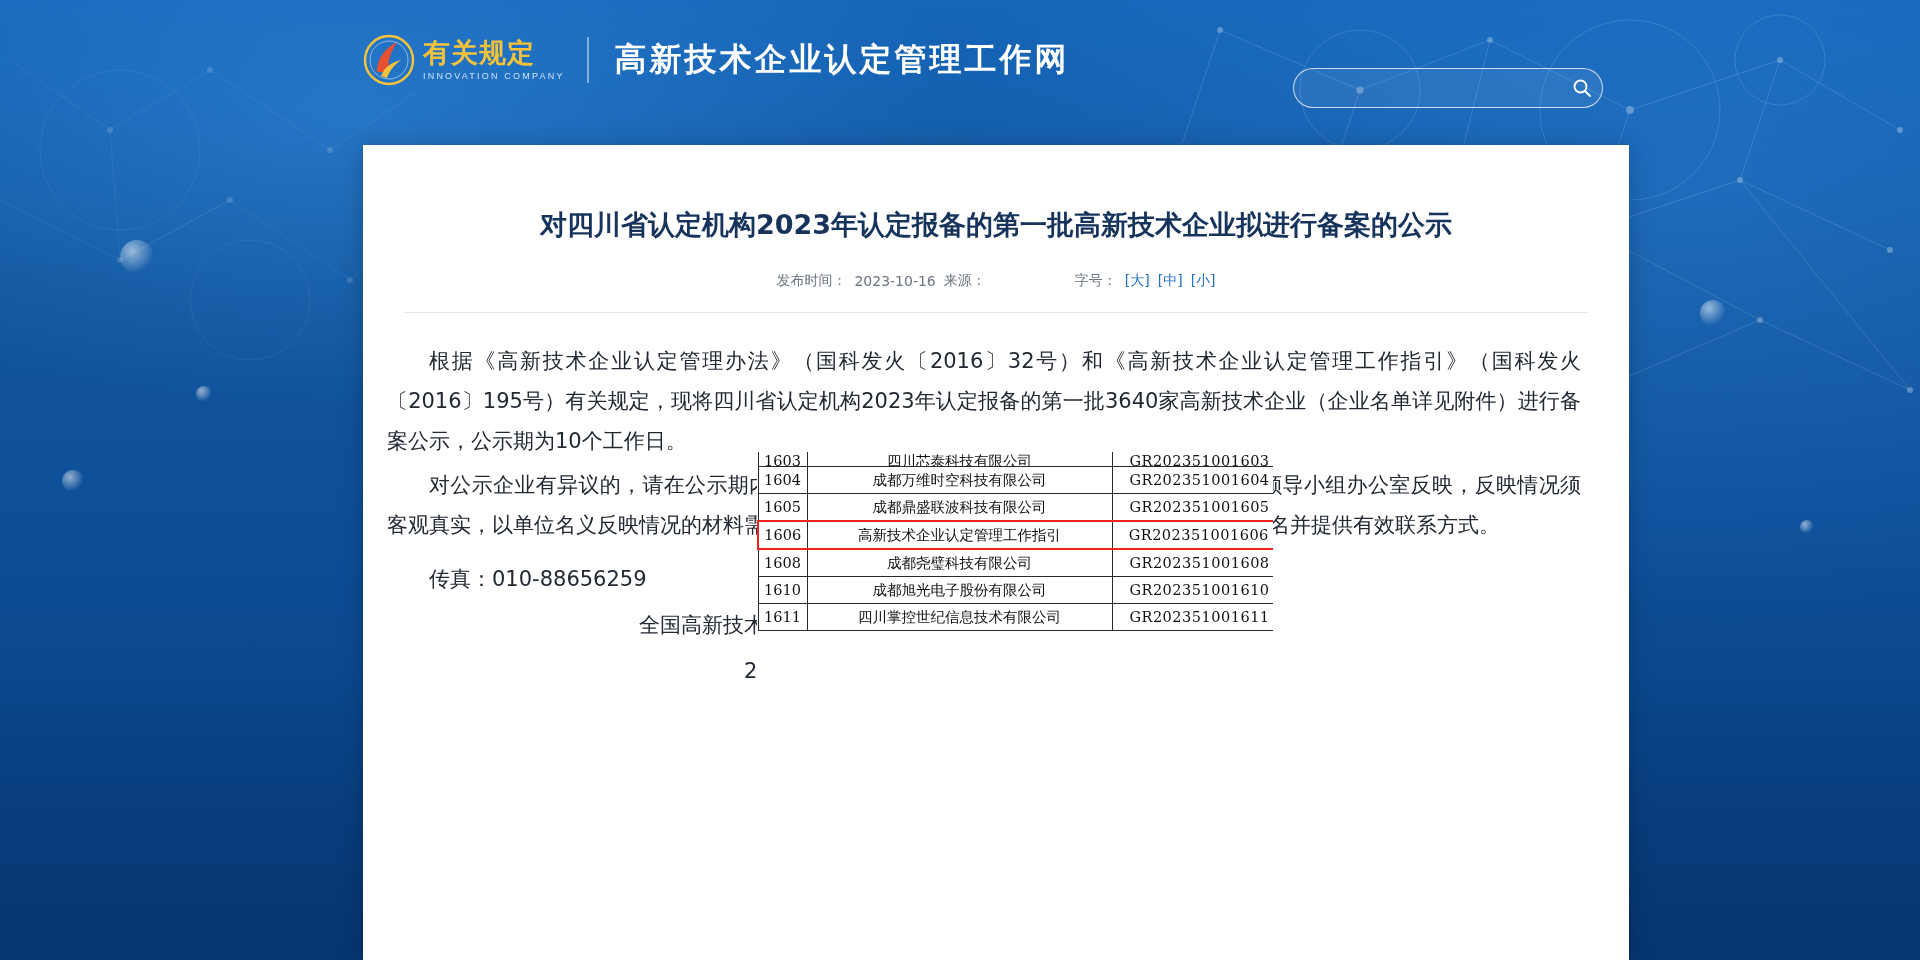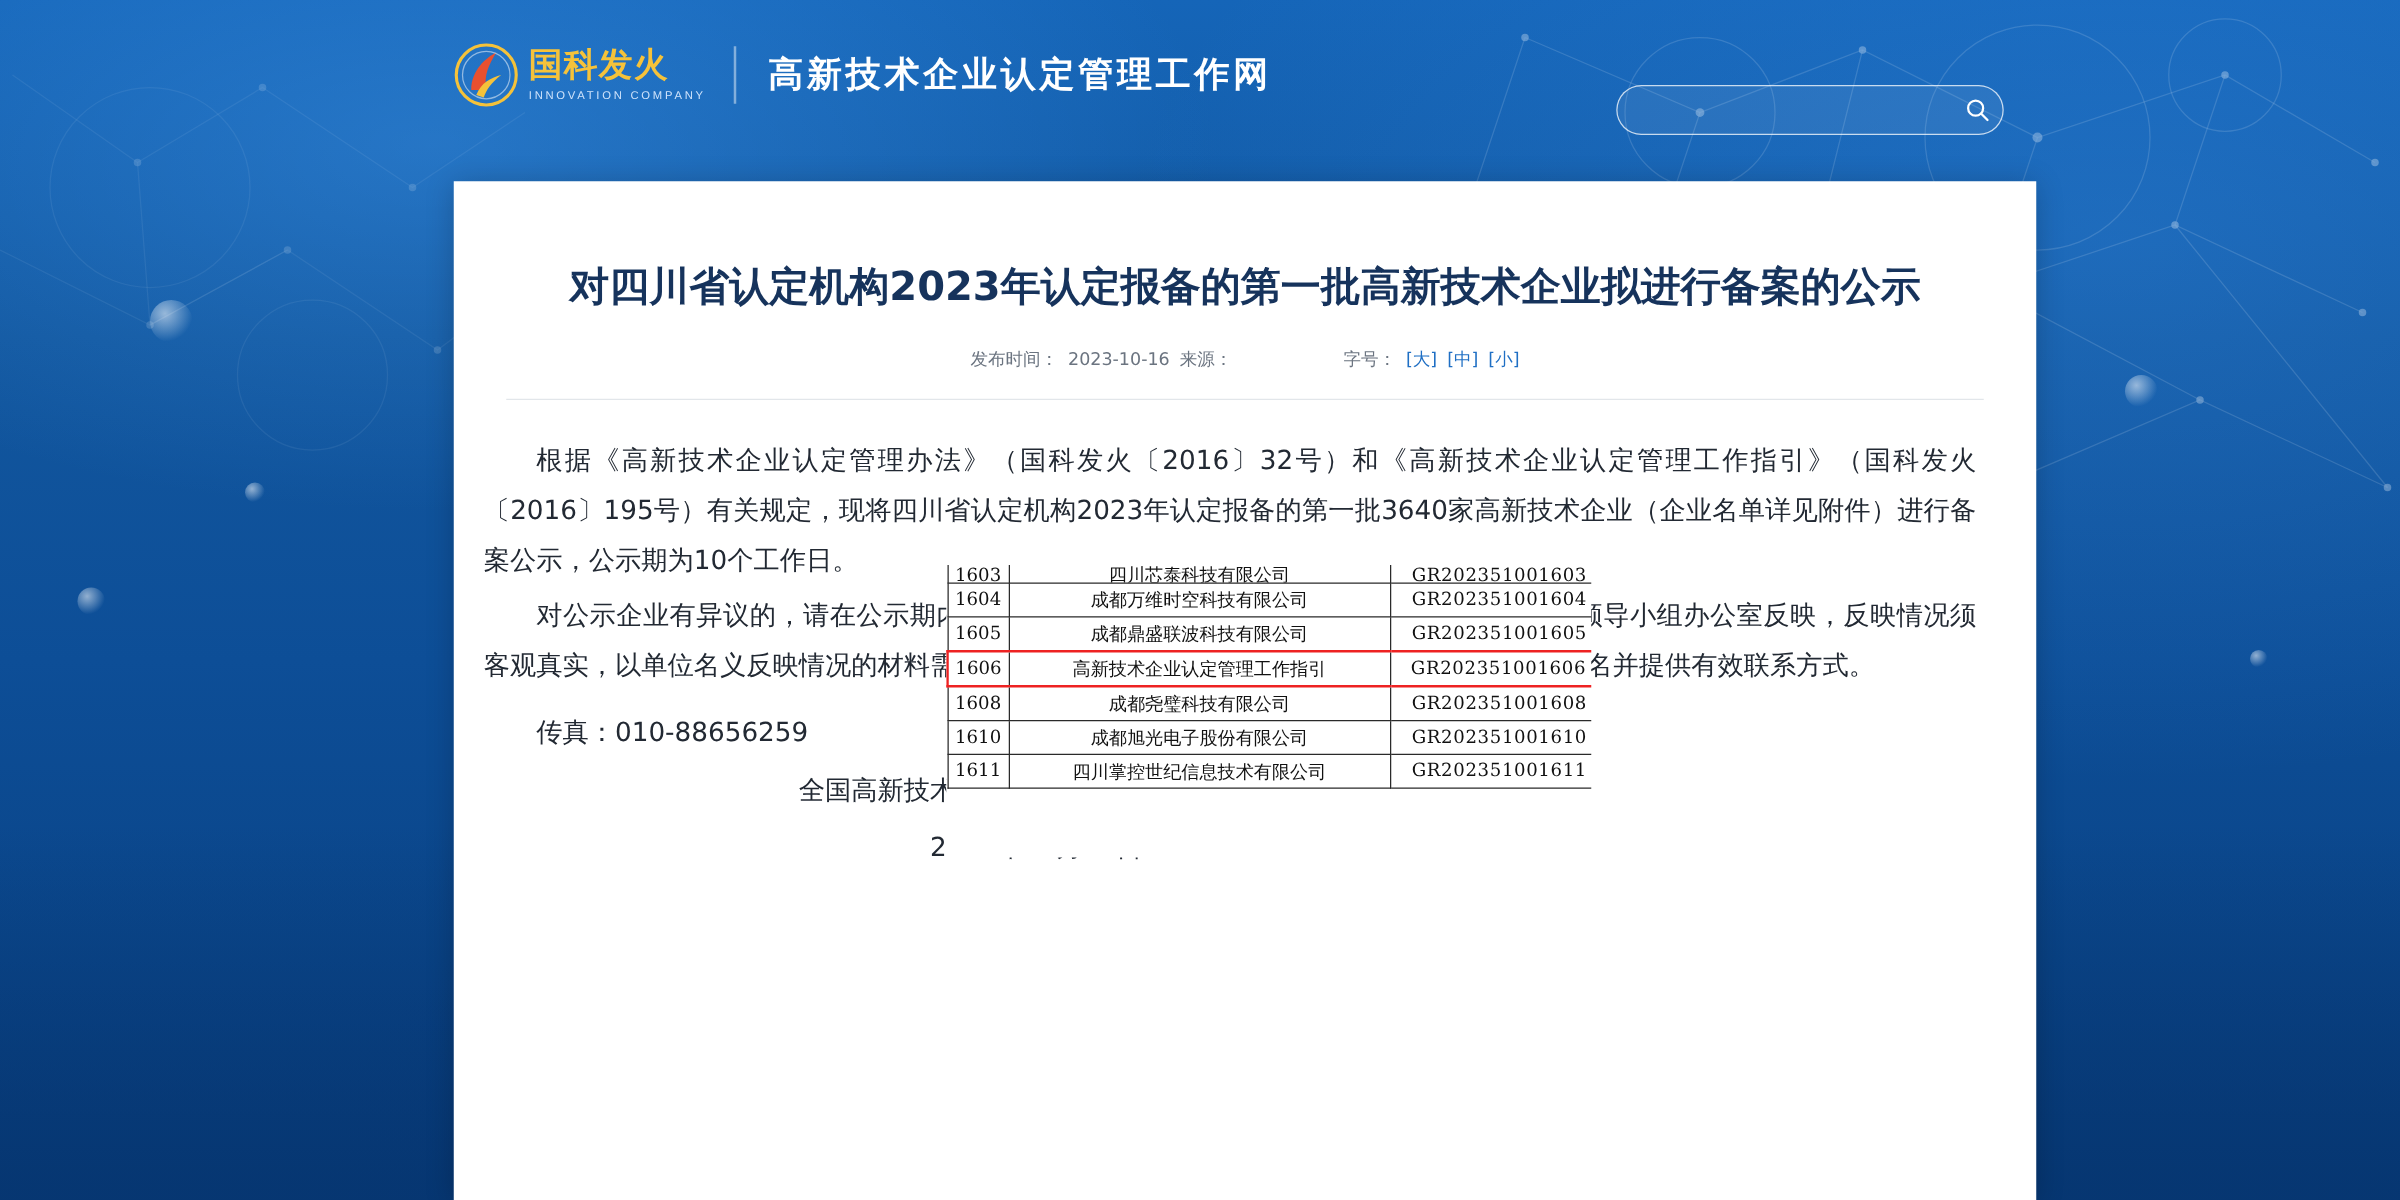--- a/index.html
+++ b/index.html
@@ -92,21 +92,21 @@
     margin-top: 4px;
     white-space: nowrap;
   }
   .brand-divider {
     width: 2px;
     height: 46px;
     background: rgba(255,255,255,0.45);
     margin: 0 26px 0 22px;
   }
   .site-title {
-    font-size: 28px;
+    font-size: 32px;
     font-weight: bold;
     color: #ffffff;
     letter-spacing: 3px;
     font-family: "DejaVu Sans", "Liberation Sans", sans-serif;
     white-space: nowrap;
   }
   .search-box {
     position: absolute;
     left: 1293px;
     top: 68px;
@@ -144,21 +144,21 @@
     left: 363px;
     top: 145px;
     width: 1266px;
     min-height: 815px;
     background: #ffffff;
     z-index: 5;
     box-shadow: 0 2px 22px rgba(0,0,0,0.22);
   }
   .doc-title {
     text-align: center;
-    font-size: 32px;
+    font-size: 27px;
     font-weight: bold;
     color: #16335c;
     margin: 60px 70px 0 70px;
     line-height: 1.5;
     font-family: "DejaVu Sans", "Liberation Sans", sans-serif;
   }
   .meta-row {
     display: flex;
     justify-content: center;
     align-items: center;
@@ -319,21 +319,21 @@
     <div class="brand">
       <div class="logo-mark">
         <svg width="52" height="56" viewBox="0 0 52 56">
           <circle cx="26" cy="28" r="24" fill="none" stroke="#f5c23a" stroke-width="2.5"></circle>
           <path d="M14,40 C14,24 26,14 34,10 C28,20 24,28 26,40 Z" fill="#e8502f"></path>
           <path d="M18,44 C22,34 30,30 38,28 C30,34 26,40 24,46 Z" fill="#f5c23a"></path>
           <circle cx="26" cy="28" r="19" fill="none" stroke="#ffffff" stroke-width="1" opacity=".5"></circle>
         </svg>
       </div>
       <div class="logo-text-wrap">
-        <div class="logo-cn">国科发火</div>
+        <div class="logo-cn">有关规定</div>
         <div class="logo-en">INNOVATION COMPANY</div>
       </div>
       <div class="brand-divider"></div>
       <div class="site-title">高新技术企业认定管理工作网</div>
     </div>
 
     <div class="search-box">
       <input class="search-input" type="text" value="" placeholder="" style="">
       <button class="search-btn">
         <svg width="20" height="20" viewBox="0 0 20 20">

